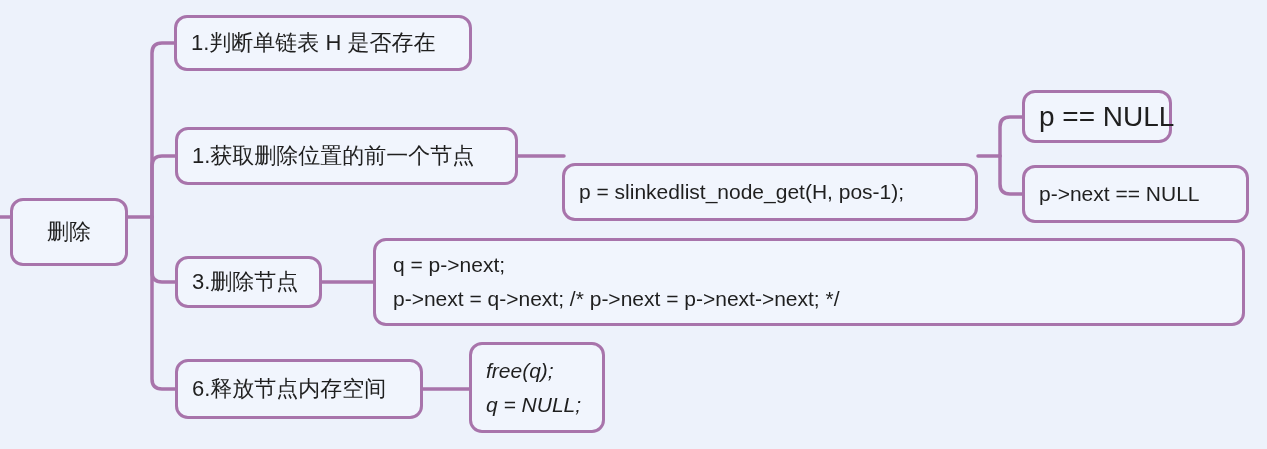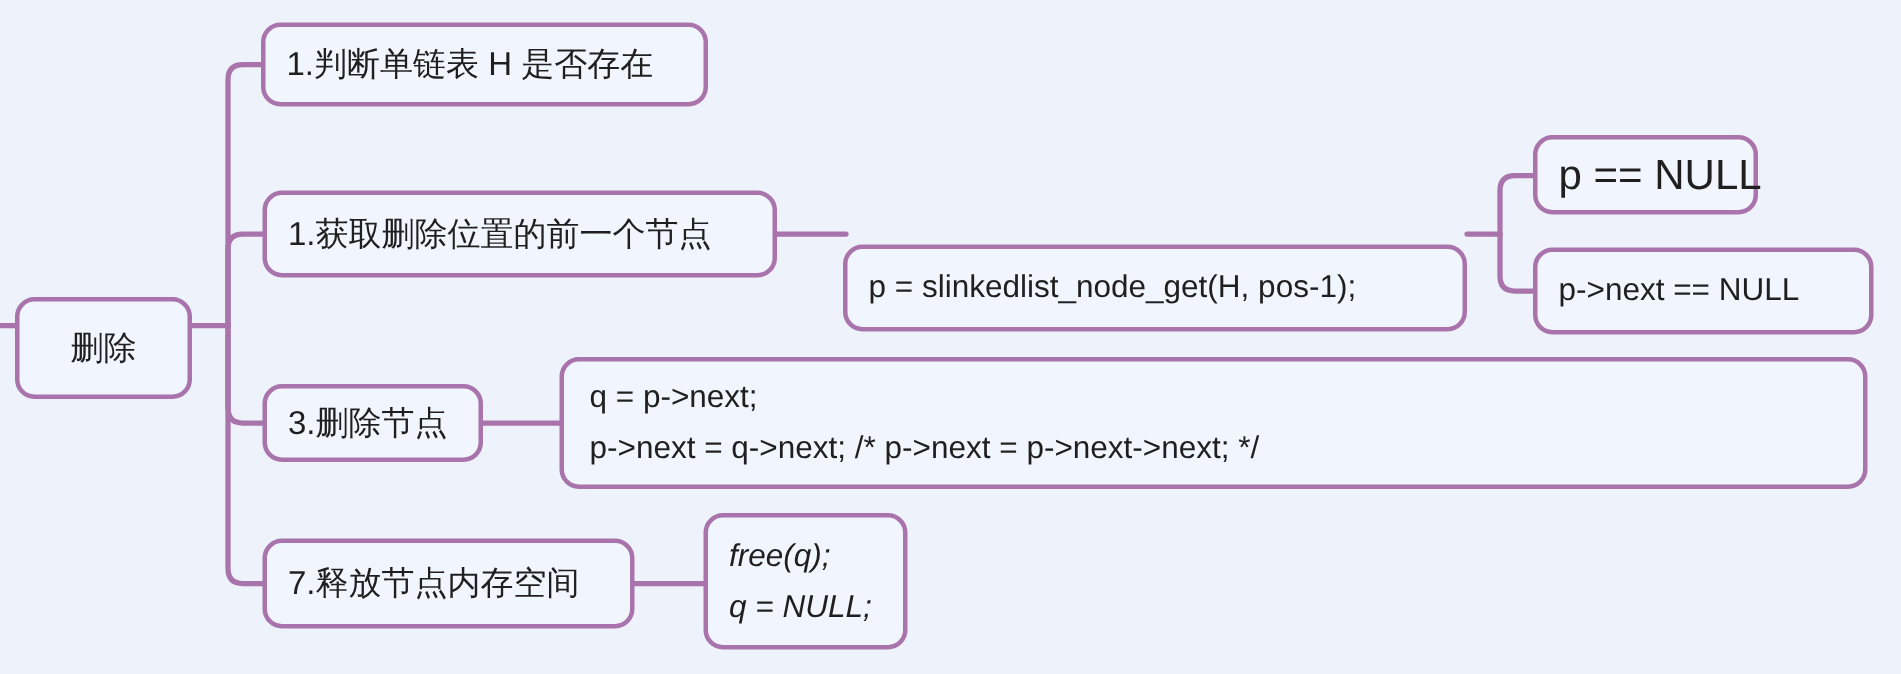--- a/index.html
+++ b/index.html
@@ -98,21 +98,21 @@
   <div class="node" style="left:175px; top:256px; width:147px; height:52px; font-size:22px;">
     <span class="lbl">3.删除节点</span>
   </div>
 
   <div class="node" style="left:373px; top:238px; width:872px; height:88px; font-size:21px; padding-left:17px;">
     <span class="lbl">q = p-&gt;next;</span>
     <span class="lbl">p-&gt;next = q-&gt;next; /* p-&gt;next = p-&gt;next-&gt;next; */</span>
   </div>
 
   <div class="node" style="left:175px; top:359px; width:248px; height:60px; font-size:22px;">
-    <span class="lbl">7.释放节点内存空间</span>
+    <span class="lbl">6.释放节点内存空间</span>
   </div>
 
   <div class="node" style="left:469px; top:342px; width:136px; height:91px; font-size:21px;font-style:italic;">
     <span class="lbl">free(q);</span>
     <span class="lbl">q = NULL;</span>
   </div>
 
 </div>
 
 </body></html>

